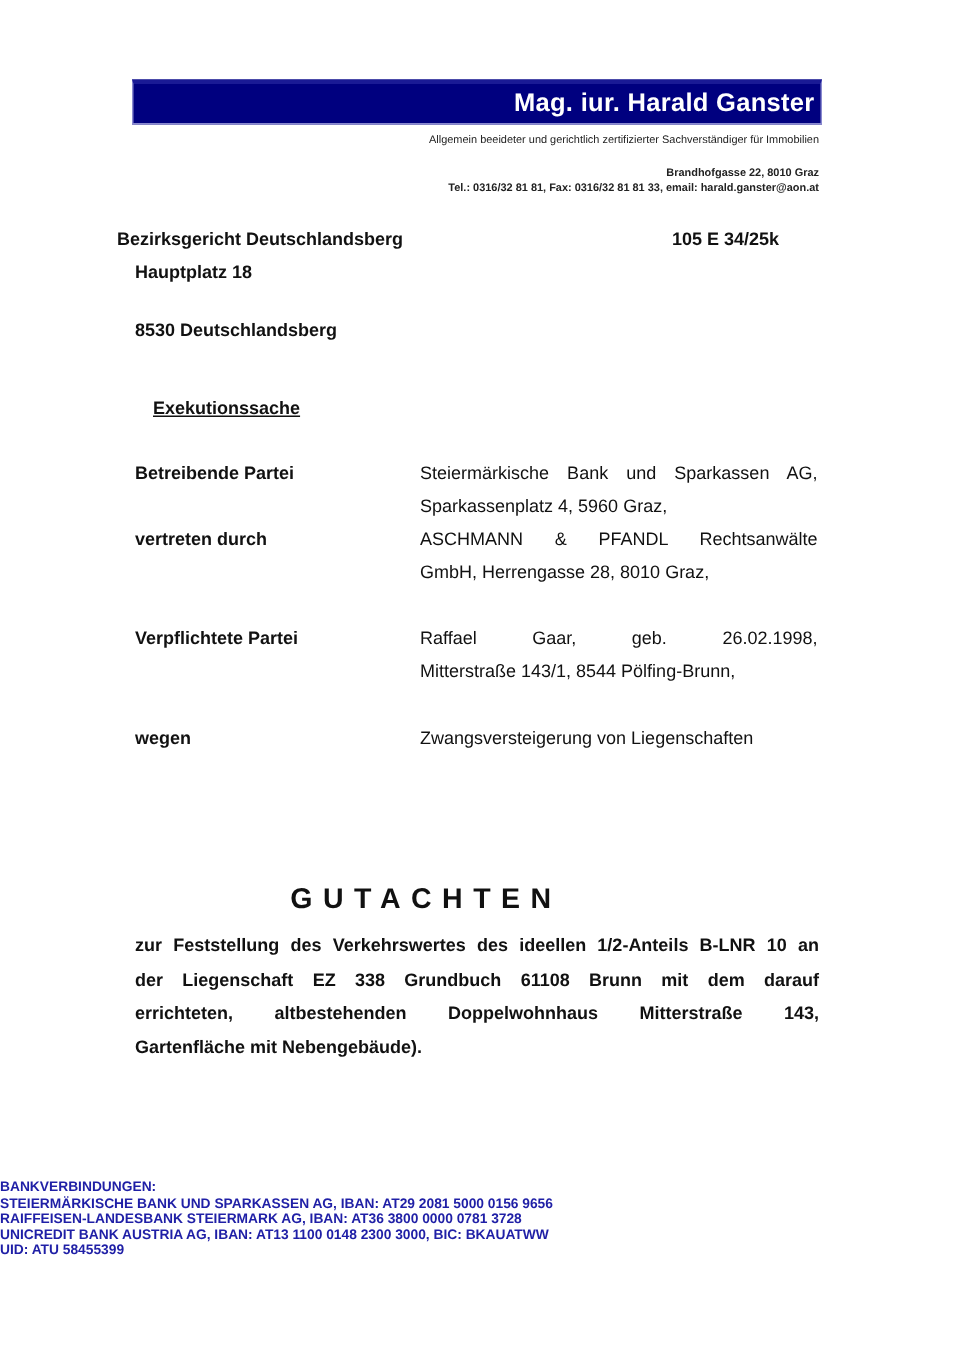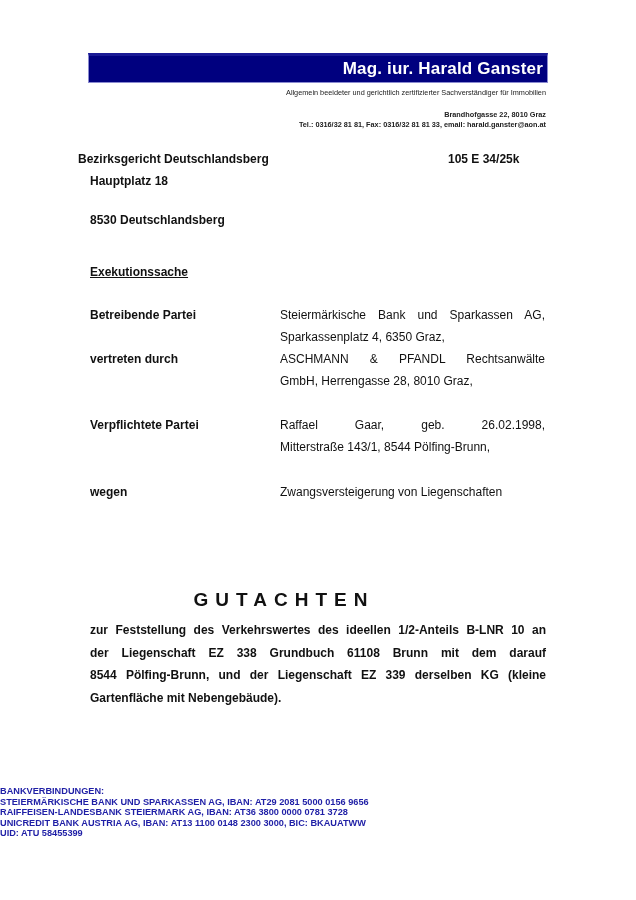--- a/index.html
+++ b/index.html
@@ -13,21 +13,21 @@
   .subtitle { position:absolute; right:90px; top:88px; font-size:7.3px; color:#222; white-space:nowrap; }
   .addr { position:absolute; right:90px; font-size:7.3px; font-weight:bold; color:#222; white-space:nowrap; }
   .addr1 { top:110px; }
   .addr2 { top:120px; }
   .b12 { font-size:12px; font-weight:bold; position:absolute; white-space:nowrap; }
   .n12 { font-size:12px; position:absolute; white-space:nowrap; }
   .court1 { left:78px; top:152px; }
   .court2 { left:90px; top:174px; }
   .court3 { left:90px; top:197px;margin-top:16px; }
   .file-no { left:448px; top:152px; }
-  .exe { left:90px; top:265px; text-decoration:underline; }
+  .exe { left:102px; top:265px; text-decoration:underline; }
   .label { left:90px; }
   .val { left:280px; width:265px; text-align:justify; text-align-last:justify; white-space:normal; }
   .val.last { text-align-last:left; }
   .title { position:absolute; left:0; width:568px; top:589px; text-align:center;
            font-weight:bold; font-size:19px; letter-spacing:7px; }
   .intro { position:absolute; left:90px; width:456px; top:619px; font-weight:bold; font-size:12px;
            line-height:22.5px; }
   .intro .line { display:block; text-align:justify; text-align-last:justify; white-space:nowrap; }
   .intro .line.last { text-align-last:left; }
   .footer { position:absolute; left:0; width:636px; top:786px; text-align:left;
@@ -45,39 +45,39 @@
 
 <div class="b12 court1">Bezirksgericht Deutschlandsberg</div>
 <div class="b12 court2">Hauptplatz 18</div>
 <div class="b12 court3">8530 Deutschlandsberg</div>
 <div class="b12 file-no">105 E 34/25k</div>
 
 <div class="b12 exe">Exekutionssache</div>
 
 <div class="b12 label" style="top:308px">Betreibende Partei</div>
 <div class="n12 val" style="top:308px">Steiermärkische Bank und Sparkassen AG,</div>
-<div class="n12 val last" style="top:330px">Sparkassenplatz 4, 6350 Graz,</div>
+<div class="n12 val last" style="top:330px">Sparkassenplatz 4, 5960 Graz,</div>
 
 <div class="b12 label" style="top:352px">vertreten durch</div>
 <div class="n12 val" style="top:352px">ASCHMANN &amp; PFANDL Rechtsanwälte</div>
 <div class="n12 val last" style="top:374px">GmbH, Herrengasse 28, 8010 Graz,</div>
 
 <div class="b12 label" style="top:418px">Verpflichtete Partei</div>
 <div class="n12 val" style="top:418px">Raffael Gaar, geb. 26.02.1998,</div>
 <div class="n12 val last" style="top:440px">Mitterstraße 143/1, 8544 Pölfing-Brunn,</div>
 
 <div class="b12 label" style="top:485px">wegen</div>
 <div class="n12 val last" style="top:485px">Zwangsversteigerung von Liegenschaften</div>
 
 <div class="title">GUTACHTEN</div>
 
 <div class="intro">
   <span class="line">zur Feststellung des Verkehrswertes des ideellen 1/2-Anteils B-LNR 10 an</span>
   <span class="line">der Liegenschaft EZ 338 Grundbuch 61108 Brunn mit dem darauf</span>
-  <span class="line">8544 Pölfing-Brunn, und der Liegenschaft EZ 339 derselben KG (kleine</span>
+  <span class="line">errichteten, altbestehenden Doppelwohnhaus Mitterstraße 143,</span>
   <span class="line last">Gartenfläche mit Nebengebäude).</span>
 </div>
 
 <div class="footer">
   <div>BANKVERBINDUNGEN:</div>
   <div>STEIERMÄRKISCHE BANK UND SPARKASSEN AG, IBAN: AT29 2081 5000 0156 9656</div>
   <div>RAIFFEISEN-LANDESBANK STEIERMARK AG, IBAN: AT36 3800 0000 0781 3728</div>
   <div>UNICREDIT BANK AUSTRIA AG, IBAN: AT13 1100 0148 2300 3000, BIC: BKAUATWW</div>
   <div>UID: ATU 58455399</div>
 </div>

